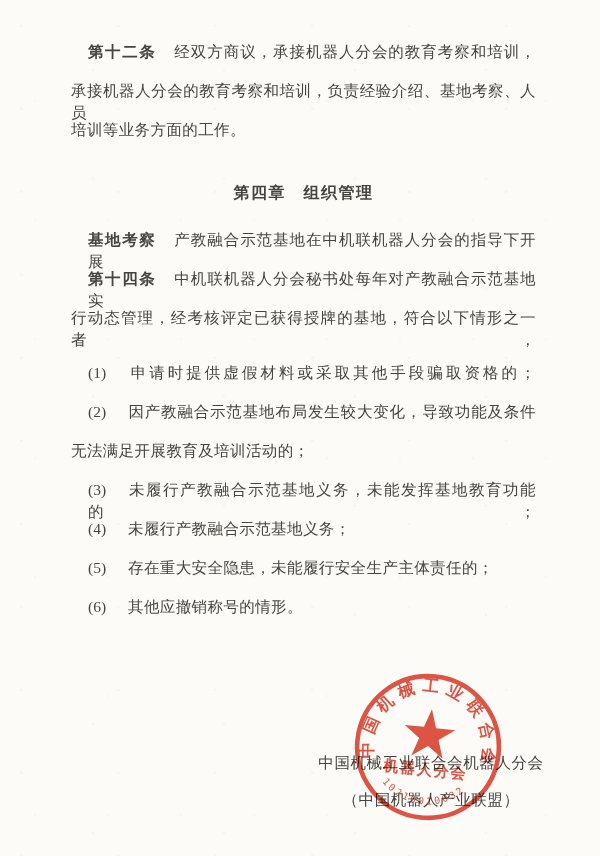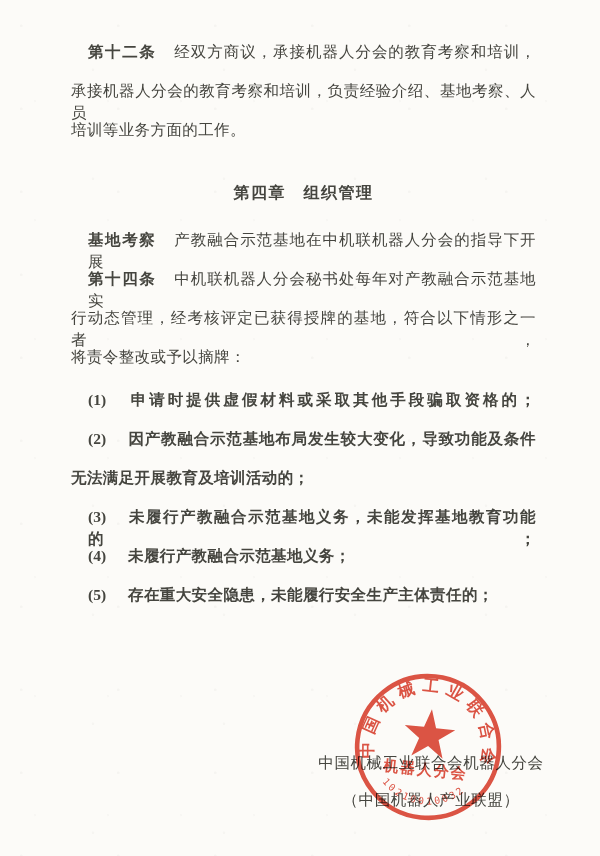--- a/index.html
+++ b/index.html
@@ -22,21 +22,21 @@
   }
   .line{height:36px;line-height:22px;padding-top:3px;white-space:nowrap;}
   .j{text-align:justify;text-align-last:justify;white-space:normal;}
   .indent{padding-left:17px;}
   .b{font-weight:bold;margin-right:18px;letter-spacing:1px;}
   .heading{
     margin-top:24px;text-align:left;text-align-last:center;
     font-weight:bold;font-size:16px;letter-spacing:1.5px;
   }
   .after-heading{margin-top:8px;}
-  .items{margin-top:4px;font-weight:bold;}
+  .items{margin-top:16px;}
   .num{display:inline-block;min-width:40px;letter-spacing:0;}
   .signature{
     position:absolute;left:285px;top:751px;width:292px;
     text-align:center;font-size:15.5px;letter-spacing:0.6px;
   }
   .sig-line{height:36.5px;line-height:24px;white-space:nowrap;}
   .seal{
     position:absolute;left:351px;top:670px;width:154px;height:154px;
     opacity:0.87;mix-blend-mode:multiply;
     transform:rotate(6deg);
@@ -58,29 +58,29 @@
     <div class="line indent j"><span class="b">第十二条</span><span>经双方商议，承接机器人分会的教育考察和培训，</span></div>
     <div class="line j">承接机器人分会的教育考察和培训，负责经验介绍、基地考察、人员</div>
     <div class="line">培训等业务方面的工作。</div>
 
     <div class="line heading">第四章　组织管理</div>
 
     <div class="line indent j after-heading"><span class="b">基地考察</span><span>产教融合示范基地在中机联机器人分会的指导下开展</span></div>
 
     <div class="line indent j"><span class="b">第十四条</span><span>中机联机器人分会秘书处每年对产教融合示范基地实</span></div>
     <div class="line j">行动态管理，经考核评定已获得授牌的基地，符合以下情形之一者，</div>
-    <div class="line">将责令整改或予以摘牌：</div>
 
     <div class="items">
       <div class="line indent j"><span class="num">(1)</span><span>申请时提供虚假材料或采取其他手段骗取资格的；</span></div>
       <div class="line indent j"><span class="num">(2)</span><span>因产教融合示范基地布局发生较大变化，导致功能及条件</span></div>
       <div class="line">无法满足开展教育及培训活动的；</div>
       <div class="line indent j"><span class="num">(3)</span><span>未履行产教融合示范基地义务，未能发挥基地教育功能的；</span></div>
       <div class="line indent"><span class="num">(4)</span><span>未履行产教融合示范基地义务；</span></div>
       <div class="line indent"><span class="num">(5)</span><span>存在重大安全隐患，未能履行安全生产主体责任的；</span></div>
+      <div class="line indent"><span class="num">(6)</span><span>其他应撤销称号的情形。</span></div>
     </div>
   </div>
 
   <div class="signature">
     <div class="sig-line">中国机械工业联合会机器人分会</div>
     <div class="sig-line">（中国机器人产业联盟）</div>
   </div>
 
   <svg class="seal" viewBox="0 0 150 150">
     <circle cx="75" cy="75" r="69" fill="none" stroke-width="4.5" stroke="#d93b2a"></circle>

